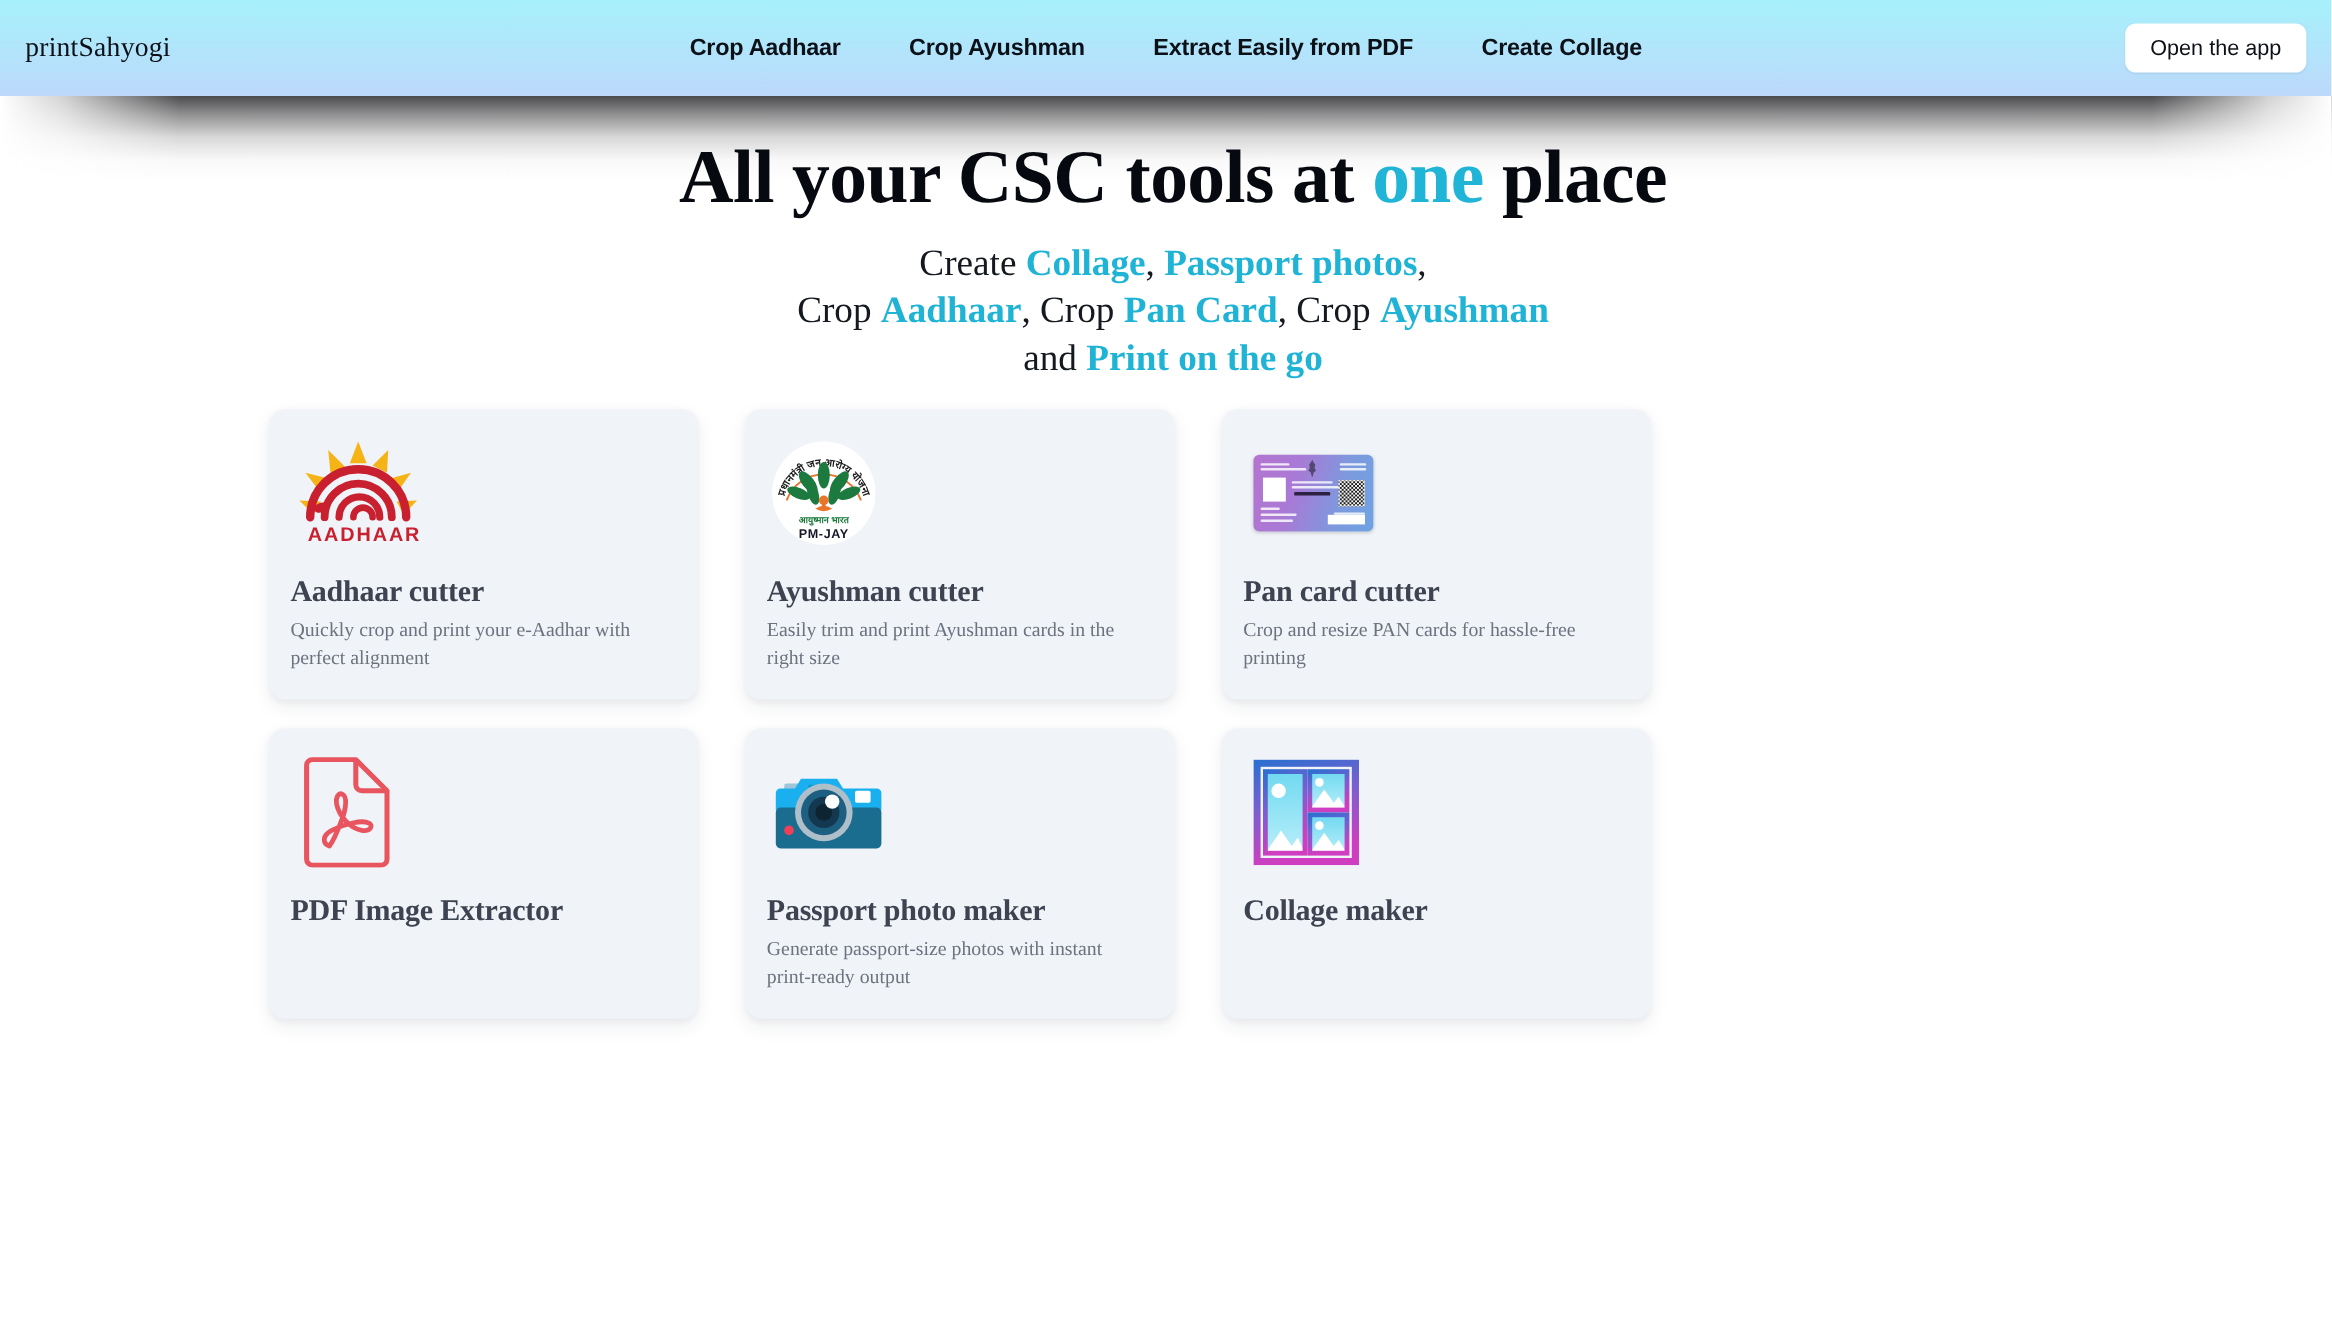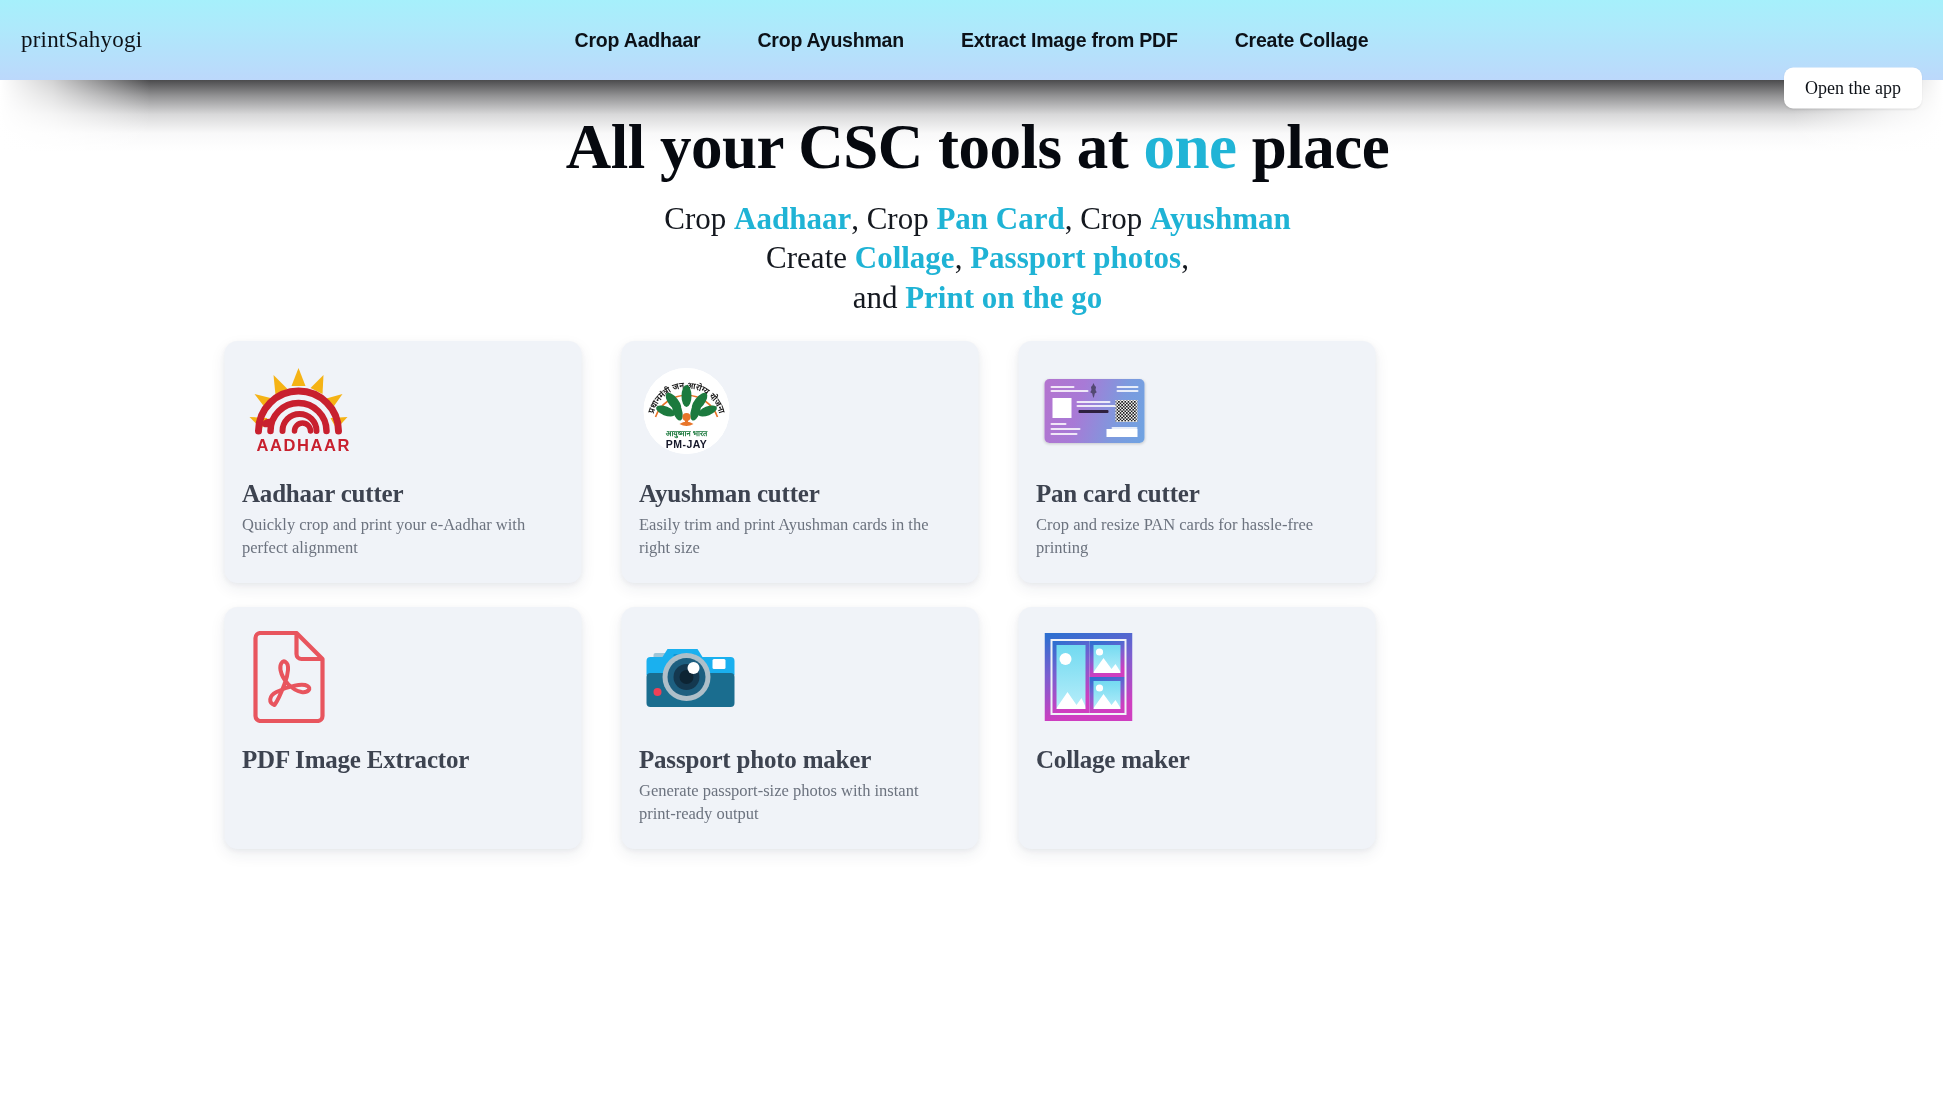--- a/index.html
+++ b/index.html
@@ -93,27 +93,26 @@
 
   .open-app-btn {
     position: absolute;
     right: 21px;
     top: 50%;
     transform: translateY(-50%);
     background: #ffffff;
     border: none;
     border-radius: 9px;
     padding: 10px 21px;
-    font-family: Liberation Serif, serif;
+    font-family: Liberation Sans, sans-serif;
     font-size: 18px;
     color: #0d1117;
     cursor: pointer;
     white-space: nowrap;
     box-shadow: 0 1px 2px rgba(0,0,0,0.07);
-    margin-top: 48px;
   }
 
   
   .hero {
     position: absolute;
     top: 112px;
     left: 0;
     width: 1943px;
     text-align: center;
     z-index: 6;
@@ -262,39 +261,39 @@
 <body>
 
 <div class="page">
 
   <div class="header">
     <div class="brand">printSahyogi</div>
 
     <nav class="nav">
       <a class="nav-link">Crop Aadhaar</a>
       <a class="nav-link">Crop Ayushman</a>
-      <a class="nav-link">Extract Image from PDF</a>
+      <a class="nav-link">Extract Easily from PDF</a>
       <a class="nav-link">Create Collage</a>
     </nav>
 
     <button class="open-app-btn">Open the app</button>
   </div>
   <div class="header-shadow"></div>
 
   <div class="hero">
     <h1 class="hero-title">
       <span>All your CSC tools at </span><span class="accent">one</span><span> place</span>
     </h1>
 
     <div class="hero-sub">
       <div>
+        <span>Create </span><span class="accent">Collage</span><span>, </span><span class="accent">Passport photos</span><span>,</span>
+      </div>
+      <div>
         <span>Crop </span><span class="accent">Aadhaar</span><span>, Crop </span><span class="accent">Pan Card</span><span>, Crop </span><span class="accent">Ayushman</span>
-      </div>
-      <div>
-        <span>Create </span><span class="accent">Collage</span><span>, </span><span class="accent">Passport photos</span><span>,</span>
       </div>
       <div>
         <span>and </span><span class="accent">Print on the go</span>
       </div>
     </div>
   </div>
 
   <div class="grid">
 
     <div class="card">

